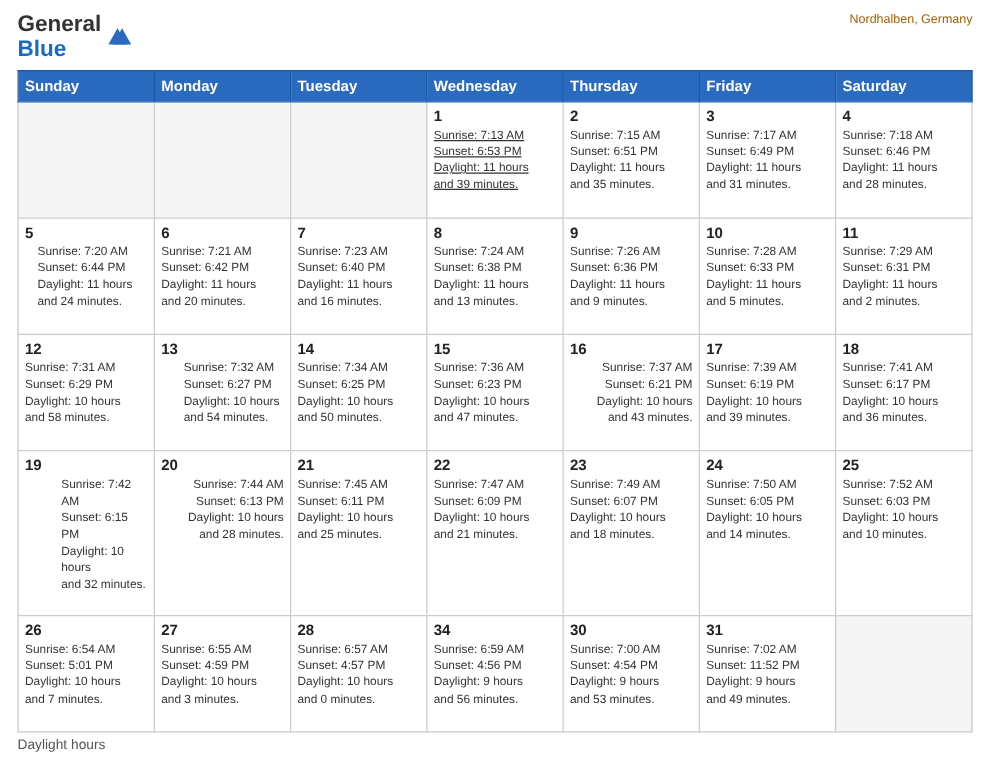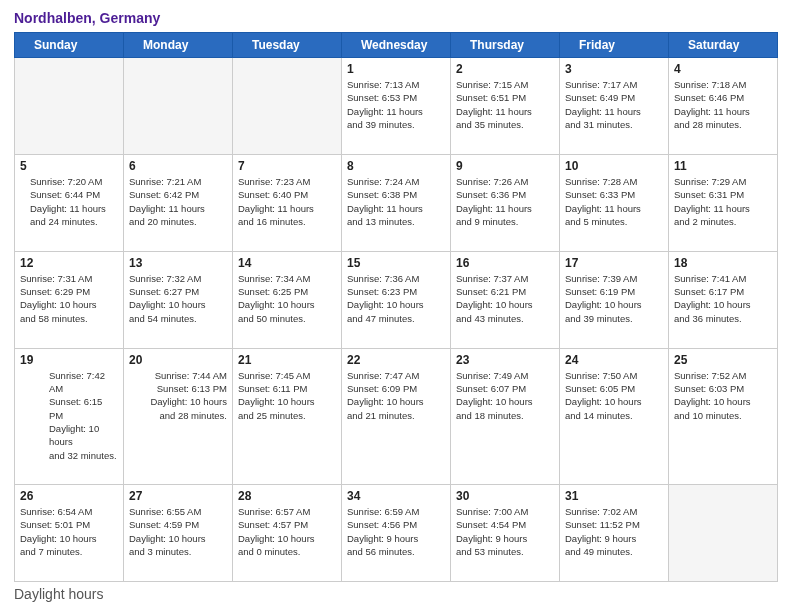--- a/index.html
+++ b/index.html
@@ -46,36 +46,35 @@
     .title-block {
       text-align: right;
     }
     .month-title {
       font-size: 32px;
       font-weight: normal;
       color: #222;
       line-height: 1.1;
     }
     .subtitle {
-      font-size: 14px;
-      color: #4c1d95;
-      font-weight: bold;
+      font-size: 10px;
+      color: #a16207;
     }
     .calendar {
       flex: 1;
       border: 1px solid #ccc;
       border-collapse: collapse;
       width: 100%;
       table-layout: fixed;
     }
     .calendar th {
       background: #2a6bbf;
       color: #fff;
       text-align: left;
-      padding: 5px 19px;
+      padding: 5px 5px;
       font-size: 12px;
       font-weight: bold;
       border: 1px solid #1a5aaa;
     }
     .calendar td {
       border: 1px solid #ccc;
       vertical-align: top;
       padding: 4px 5px;
       font-size: 10px;
       color: #333;
@@ -91,34 +90,46 @@
       display: block;
       margin-bottom: 2px;
     }
     .day-info {
       font-size: 9.5px;
       line-height: 1.4;
       color: #333;
     }
     .footer {
       margin-top: 4px;
-      font-size: 14px;
+      font-size: 11px;
       color: #555;
       text-align: left;
     }
     table {
       border-collapse: collapse;
       width: 100%;
     }
   </style>
 </head>
 <body>
 
 <div class="page">
   <div class="header">
+    <div class="logo">
+      <div>
+        <div class="logo-text">
+          <span class="general">General</span><br>
+          <span class="blue">Blue</span>
+        </div>
+      </div>
+      <svg class="logo-icon" viewBox="0 0 24 24">
+        <polygon points="4,18 12,4 20,18" fill="#2a6bbf"></polygon>
+        <polygon points="12,18 20,4 28,18" fill="#2a6bbf" transform="translate(-4,0)"></polygon>
+      </svg>
+    </div>
     <div class="title-block">
       <div class="subtitle">Nordhalben, Germany</div>
     </div>
   </div>
 
   <table class="calendar">
     <thead>
       <tr>
         <th>Sunday</th>
         <th>Monday</th>
@@ -129,21 +140,21 @@
         <th>Saturday</th>
       </tr>
     </thead>
     <tbody id="calendar-body">
     <tr>
           <td class="empty"></td>
           <td class="empty"></td>
           <td class="empty"></td>
           <td>
             <span class="day-number">1</span>
-            <div class="day-info" style="white-space: pre-line;">Sunrise: 7:13 AM
+            <div class="day-info" style="white-space: pre-line; text-decoration: underline;">Sunrise: 7:13 AM
 Sunset: 6:53 PM
 Daylight: 11 hours
 and 39 minutes.</div>
           </td>
           <td>
             <span class="day-number">2</span>
             <div class="day-info" style="white-space: pre-line;">Sunrise: 7:15 AM
 Sunset: 6:51 PM
 Daylight: 11 hours
 and 35 minutes.</div>
@@ -217,42 +228,42 @@
         <tr>
           <td>
             <span class="day-number">12</span>
             <div class="day-info" style="white-space: pre-line;">Sunrise: 7:31 AM
 Sunset: 6:29 PM
 Daylight: 10 hours
 and 58 minutes.</div>
           </td>
           <td>
             <span class="day-number">13</span>
-            <div class="day-info" style="white-space: pre-line;">Sunrise: 7:32 AM
+            <div class="day-info" style="white-space: pre-line; margin-left: 18px;">Sunrise: 7:32 AM
 Sunset: 6:27 PM
 Daylight: 10 hours
 and 54 minutes.</div>
           </td>
           <td>
             <span class="day-number">14</span>
             <div class="day-info" style="white-space: pre-line;">Sunrise: 7:34 AM
 Sunset: 6:25 PM
 Daylight: 10 hours
 and 50 minutes.</div>
           </td>
           <td>
             <span class="day-number">15</span>
             <div class="day-info" style="white-space: pre-line;">Sunrise: 7:36 AM
 Sunset: 6:23 PM
 Daylight: 10 hours
 and 47 minutes.</div>
           </td>
           <td>
             <span class="day-number">16</span>
-            <div class="day-info" style="white-space: pre-line;">Sunrise: 7:37 AM
+            <div class="day-info" style="white-space: pre-line; text-align: right;">Sunrise: 7:37 AM
 Sunset: 6:21 PM
 Daylight: 10 hours
 and 43 minutes.</div>
           </td>
           <td>
             <span class="day-number">17</span>
             <div class="day-info" style="white-space: pre-line;">Sunrise: 7:39 AM
 Sunset: 6:19 PM
 Daylight: 10 hours
 and 39 minutes.</div>

